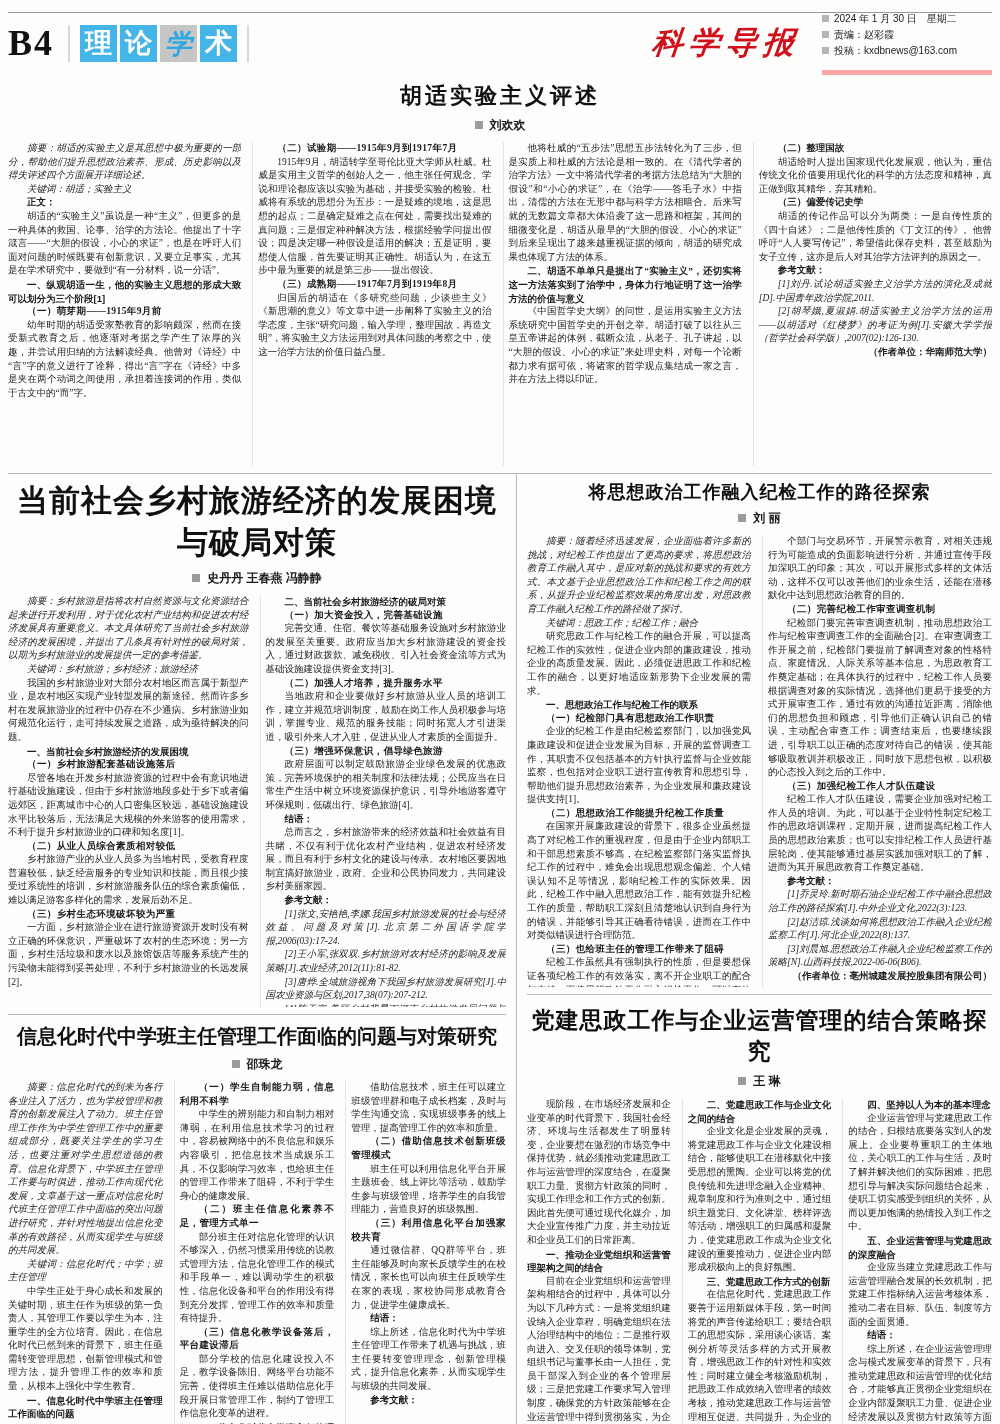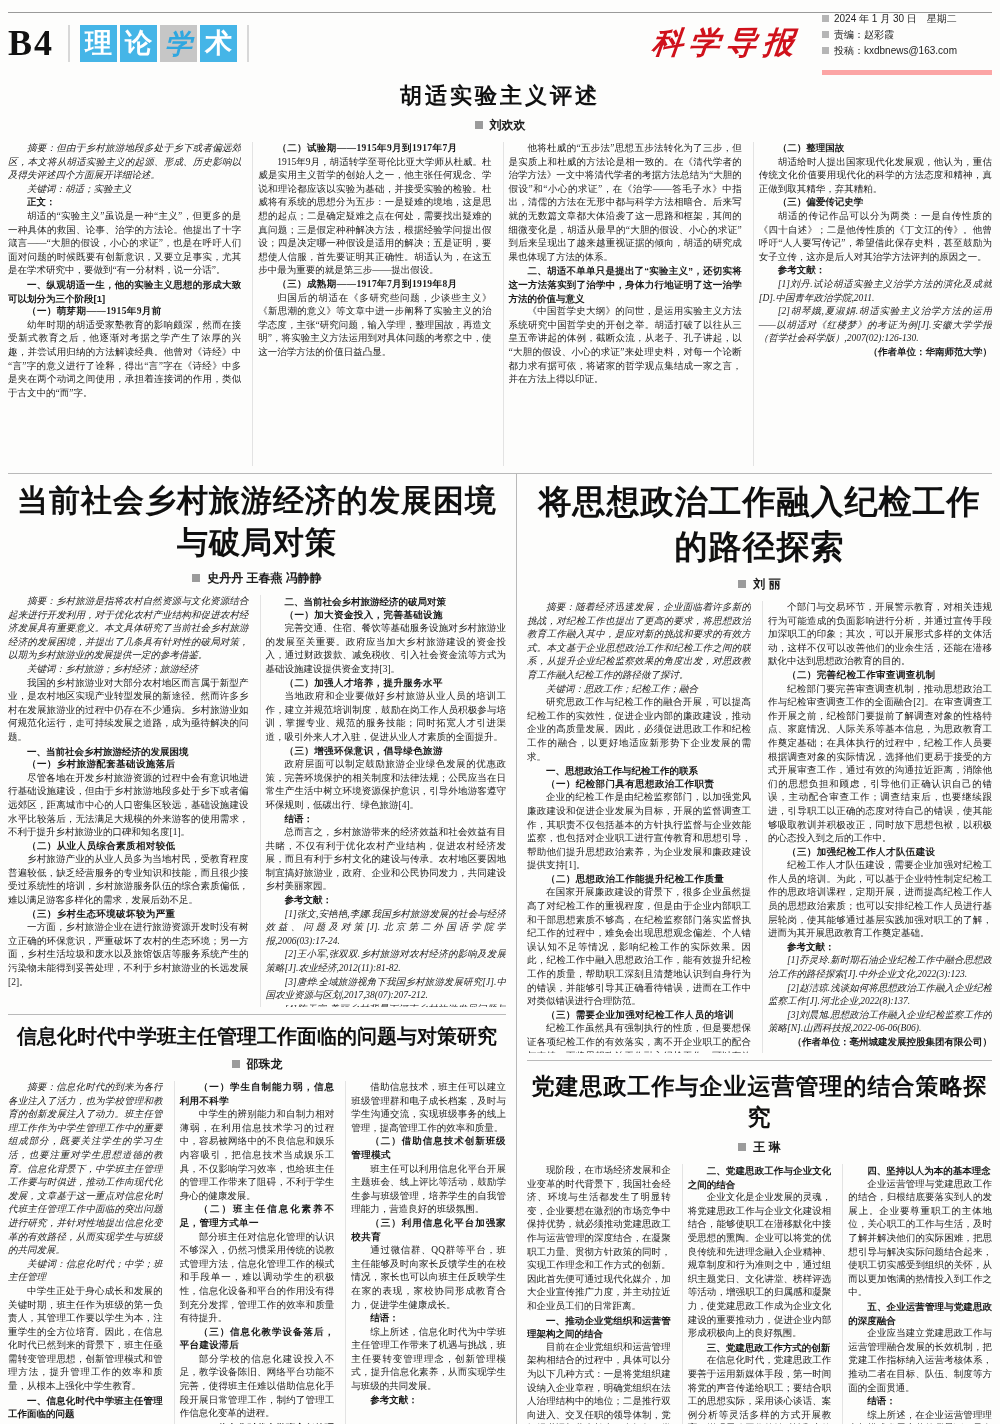--- a/index.html
+++ b/index.html
@@ -21,21 +21,21 @@
             transform:skewX(-6deg);}
   .info{margin-left:22px;font:10px/1.6 "Liberation Sans",sans-serif;color:#222;
         border-bottom:5px solid #fca5a5;padding-bottom:11px;min-width:170px;}
   .info-row{white-space:nowrap;}
   .sq{display:inline-block;width:7px;height:7px;background:#b5b5b5;margin-right:5px;}
   
   .t{font-family:"Liberation Sans",sans-serif;font-weight:700;text-align:center;
      color:#101010;margin:0;}
   .t1{font-size:22px;letter-spacing:3px;margin-top:12px;}
   .t2{font-size:31px;letter-spacing:1px;margin-top:6px;}
-  .t3{font-size:33px;letter-spacing:1px;margin-top:6px;text-align:center;}
+  .t3{font-size:18px;letter-spacing:1px;margin-top:6px;text-align:center;}
   .t4{font-size:20px;letter-spacing:0;margin-top:8px;}
   .t5{font-size:23px;letter-spacing:1px;margin-top:10px;}
   .byline{text-align:center;font:bold 12px "Liberation Sans",sans-serif;margin:6px 0 8px;}
   .byline .bsq{display:inline-block;width:8px;height:8px;background:#9b9b9b;margin-right:7px;}
   .cols{display:flex;}
   .col{flex:1;min-width:0;font-size:9.5px;line-height:13.6px;text-align:justify;
        overflow:hidden;}
   .col + .col{border-left:1px solid #e3e3e3;margin-left:11px;padding-left:5px;}
   .col p{margin:0;text-indent:2em;}
   .col p.sec{font-family:"Liberation Sans",sans-serif;font-weight:700;}
@@ -70,21 +70,21 @@
       <div class="info-row"><span class="sq"></span><span>责编：赵彩霞</span></div>
       <div class="info-row"><span class="sq"></span><span>投稿：kxdbnews@163.com</span></div>
     </div>
   </div>
 
   <div class="art">
     <h1 class="t t1">胡适实验主义评述</h1>
     <div class="byline"><span class="bsq"></span><span>刘欢欢</span></div>
     <div class="cols">
       <div class="col hA1">
-          <p class="kai">摘要：但由于乡村旅游地段多处于乡下或者偏远郊区，本文将从胡适实验主义的起源、形成、历史影响以及得失评述四个方面展开详细论述。</p>
+          <p class="kai">摘要：胡适的实验主义是其思想中极为重要的一部分，帮助他们提升思想政治素养、形成、历史影响以及得失评述四个方面展开详细论述。</p>
           <p class="kai">关键词：胡适；实验主义</p>
           <p class="lead">正文：</p>
           <p class="para">胡适的“实验主义”虽说是一种“主义”，但更多的是一种具体的救国、论事、治学的方法论。他提出了十字箴言——“大胆的假设，小心的求证”，也是在呼吁人们面对问题的时候既要有创新意识，又要立足事实，尤其是在学术研究中，要做到“有一分材料，说一分话”。</p>
           <p class="sec">一、纵观胡适一生，他的实验主义思想的形成大致可以划分为三个阶段[1]</p>
           <p class="sub">（一）萌芽期——1915年9月前</p>
           <p class="para">幼年时期的胡适受家塾教育的影响颇深，然而在接受新式教育之后，他逐渐对考据之学产生了浓厚的兴趣，并尝试用归纳的方法解读经典。他曾对《诗经》中“言”字的意义进行了诠释，得出“言”字在《诗经》中多是夹在两个动词之间使用，承担着连接词的作用，类似于古文中的“而”字。</p>
         </div>
       <div class="col hA1">
           <p class="sub">（二）试验期——1915年9月到1917年7月</p>
           <p class="para">1915年9月，胡适转学至哥伦比亚大学师从杜威。杜威是实用主义哲学的创始人之一，他主张任何观念、学说和理论都应该以实验为基础，并接受实验的检验。杜威将有系统的思想分为五步：一是疑难的境地，这是思想的起点；二是确定疑难之点在何处，需要找出疑难的真问题；三是假定种种解决方法，根据经验学问提出假设；四是决定哪一种假设是适用的解决；五是证明，要想使人信服，首先要证明其正确性。胡适认为，在这五步中最为重要的就是第三步——提出假设。</p>
@@ -193,21 +193,21 @@
         <div class="cols">
           <div class="col hA3">
               <p class="kai">摘要：随着经济迅速发展，企业面临着许多新的挑战，对纪检工作也提出了更高的要求，将思想政治教育工作融入其中，是应对新的挑战和要求的有效方式。本文基于企业思想政治工作和纪检工作之间的联系，从提升企业纪检监察效果的角度出发，对思政教育工作融入纪检工作的路径做了探讨。</p>
               <p class="kai">关键词：思政工作；纪检工作；融合</p>
               <p class="para">研究思政工作与纪检工作的融合开展，可以提高纪检工作的实效性，促进企业内部的廉政建设，推动企业的高质量发展。因此，必须促进思政工作和纪检工作的融合，以更好地适应新形势下企业发展的需求。</p>
               <p class="sec">一、思想政治工作与纪检工作的联系</p>
               <p class="sub">（一）纪检部门具有思想政治工作职责</p>
               <p class="para">企业的纪检工作是由纪检监察部门，以加强党风廉政建设和促进企业发展为目标，开展的监督调查工作，其职责不仅包括基本的方针执行监督与企业效能监察，也包括对企业职工进行宣传教育和思想引导，帮助他们提升思想政治素养，为企业发展和廉政建设提供支持[1]。</p>
               <p class="sub">（二）思想政治工作能提升纪检工作质量</p>
               <p class="para">在国家开展廉政建设的背景下，很多企业虽然提高了对纪检工作的重视程度，但是由于企业内部职工和干部思想素质不够高，在纪检监察部门落实监督执纪工作的过程中，难免会出现思想观念偏差、个人错误认知不足等情况，影响纪检工作的实际效果。因此，纪检工作中融入思想政治工作，能有效提升纪检工作的质量，帮助职工深刻且清楚地认识到自身行为的错误，并能够引导其正确看待错误，进而在工作中对类似错误进行合理防范。</p>
-              <p class="sub">（三）需要企业加强对纪检工作人员的培训</p>
+              <p class="sub">（三）也给班主任的管理工作带来了阻碍</p>
               <p class="para">纪检工作虽然具有强制执行的性质，但是要想保证各项纪检工作的有效落实，离不开企业职工的配合与支持。而将思想政治工作融入纪检工作，可以有效提升职工的思想觉悟，提升对纪检工作的配合度和支持度，使案件调查工作得以更加高效进行。</p>
             </div>
           <div class="col hA3">
               <p class="para">个部门与交易环节，开展警示教育，对相关违规行为可能造成的负面影响进行分析，并通过宣传手段加深职工的印象；其次，可以开展形式多样的文体活动，这样不仅可以改善他们的业余生活，还能在潜移默化中达到思想政治教育的目的。</p>
               <p class="sub">（二）完善纪检工作审查调查机制</p>
               <p class="para">纪检部门要完善审查调查机制，推动思想政治工作与纪检审查调查工作的全面融合[2]。在审查调查工作开展之前，纪检部门要提前了解调查对象的性格特点、家庭情况、人际关系等基本信息，为思政教育工作奠定基础；在具体执行的过程中，纪检工作人员要根据调查对象的实际情况，选择他们更易于接受的方式开展审查工作，通过有效的沟通拉近距离，消除他们的思想负担和顾虑，引导他们正确认识自己的错误，主动配合审查工作；调查结束后，也要继续跟进，引导职工以正确的态度对待自己的错误，使其能够吸取教训并积极改正，同时放下思想包袱，以积极的心态投入到之后的工作中。</p>
               <p class="sub">（三）加强纪检工作人才队伍建设</p>
               <p class="para">纪检工作人才队伍建设，需要企业加强对纪检工作人员的培训。为此，可以基于企业特性制定纪检工作的思政培训课程，定期开展，进而提高纪检工作人员的思想政治素质；也可以安排纪检工作人员进行基层轮岗，使其能够通过基层实践加强对职工的了解，进而为其开展思政教育工作奠定基础。</p>
               <p class="lead">参考文献：</p>
               <p class="kai">[1]乔灵玲.新时期石油企业纪检工作中融合思想政治工作的路径探索[J].中外企业文化,2022(3):123.</p>

